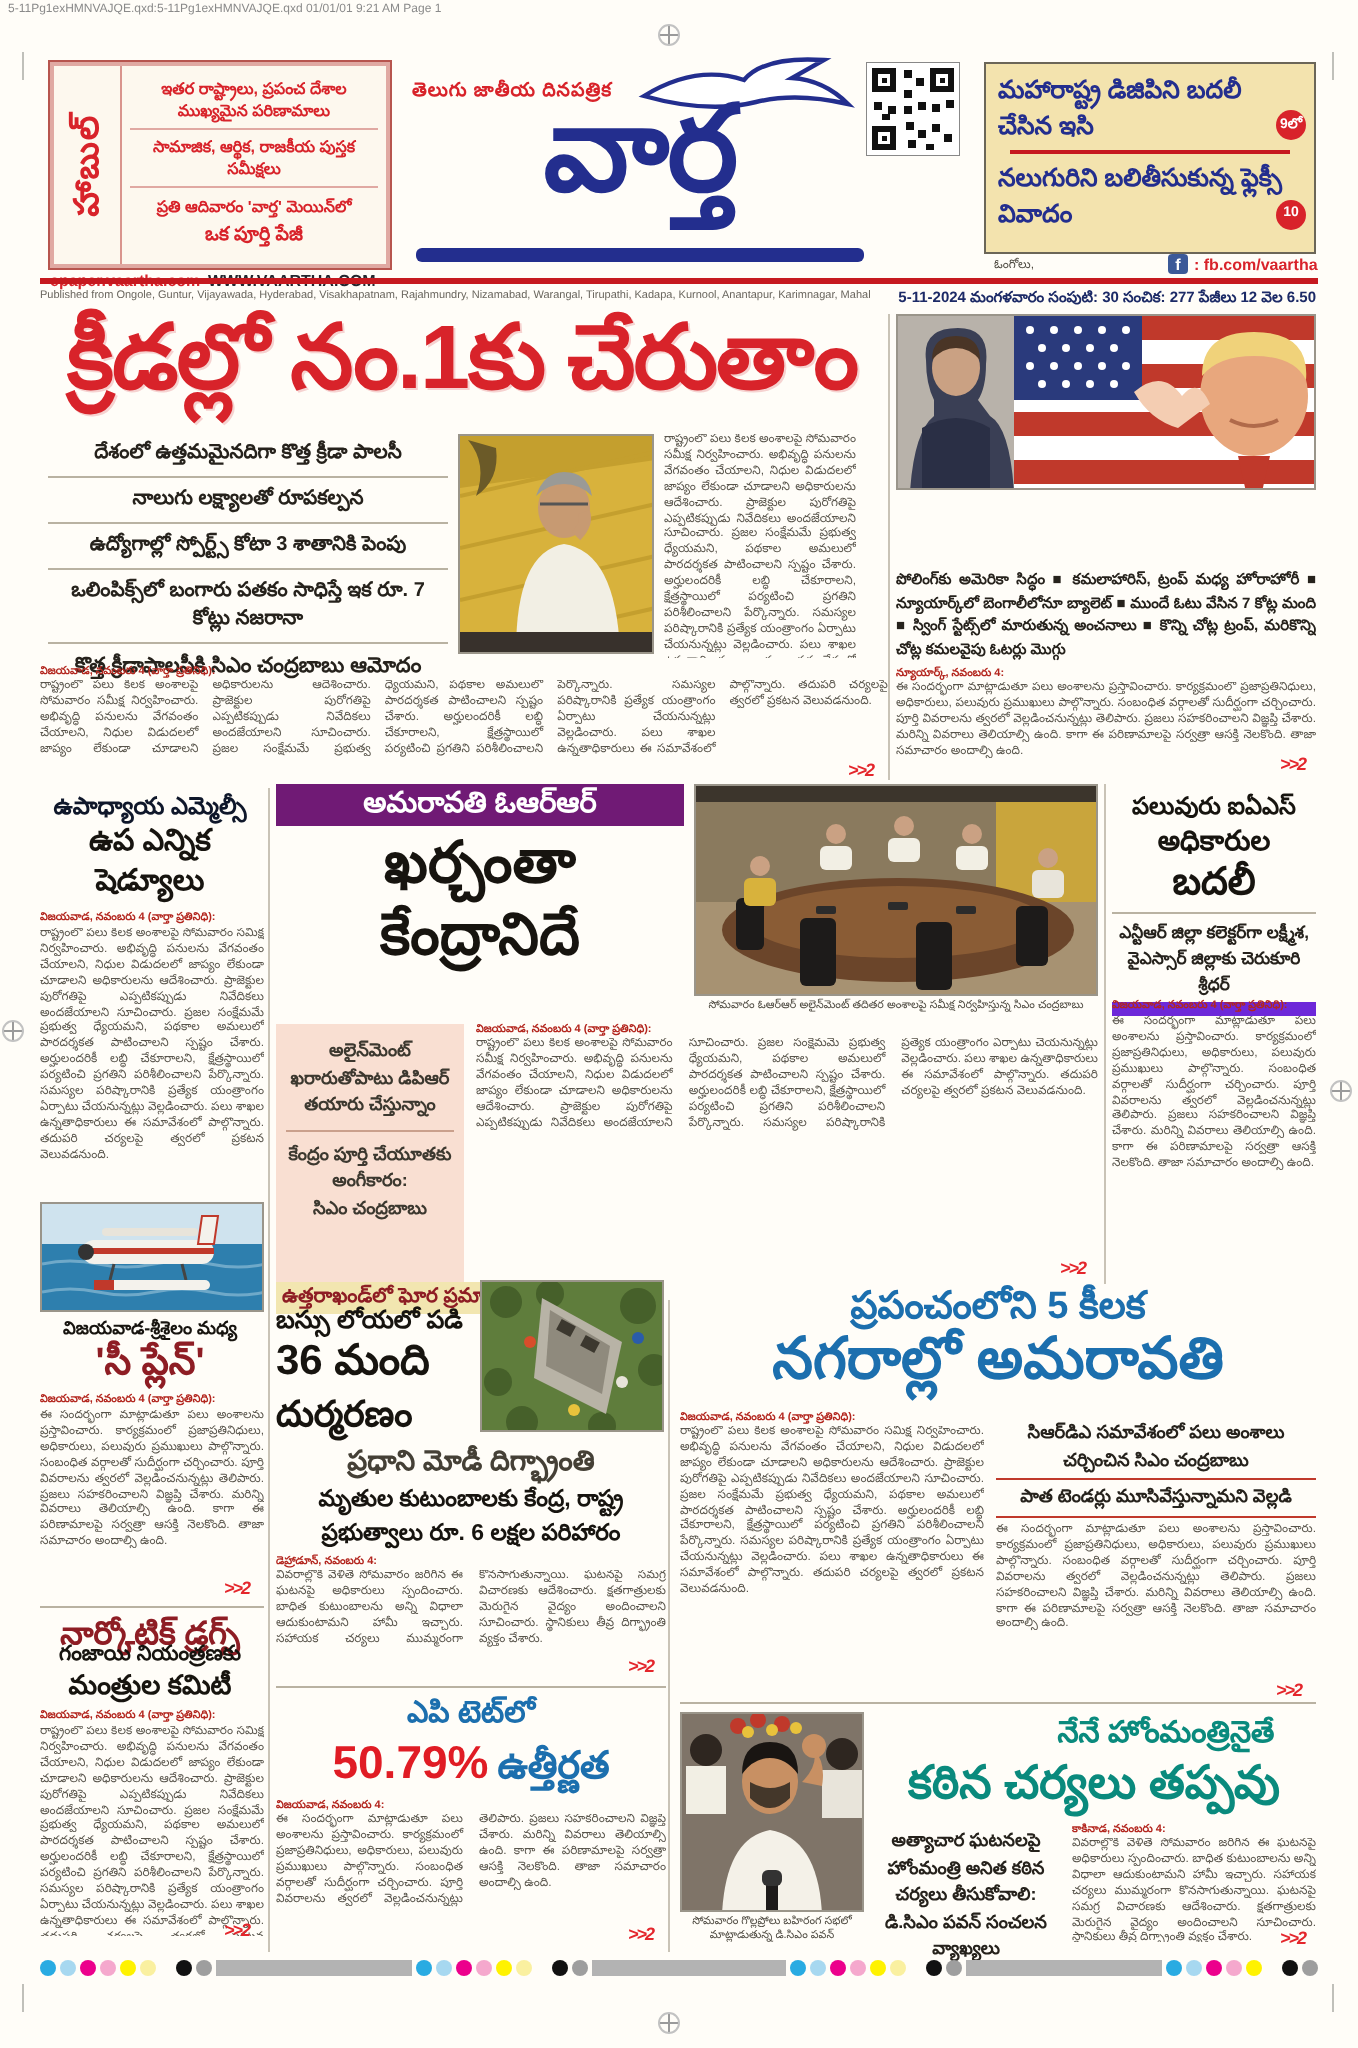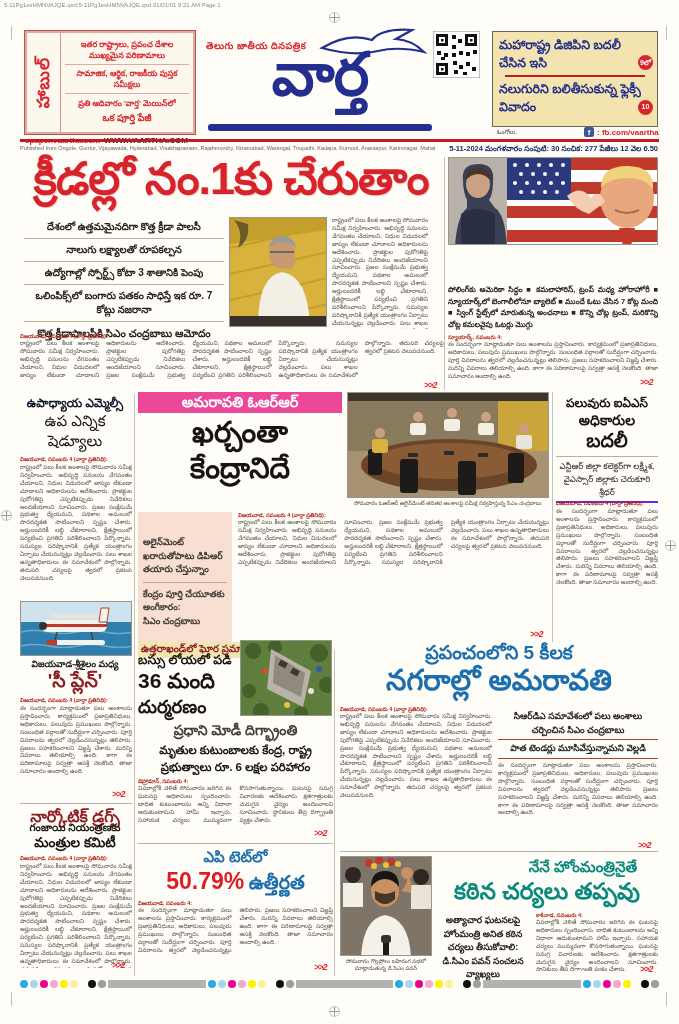--- a/index.html
+++ b/index.html
@@ -38,30 +38,30 @@
   
   .lead-h{color:#d8232a;font-weight:800;font-size:45px;line-height:1.3;letter-spacing:-1px;text-shadow:1px 1px 0 #f6d2d0}
   .deck{font-size:10px;font-weight:bold;color:#26221c;line-height:1.4;text-align:center;padding:4px 2px;border-bottom:1px solid #b9b2a2}
   .deck.last{border-bottom:none;font-size:10.5px}
   .body-col{font-size:6px;line-height:1.32;color:#59554c;text-align:justify;overflow:hidden}
   .dl{font-size:5.5px;color:#b3261e;font-weight:bold;line-height:1.2}
   .more{color:#e4262c;font-weight:800;font-size:9px;font-style:italic;letter-spacing:-1px}
   .us-h{color:#9b2fa4;font-weight:800;font-size:26px}
   .us-bul{font-size:7.5px;font-weight:bold;color:#26221c;line-height:1.55;text-align:justify}
   .mlc-k{font-size:12px;font-weight:800;color:#0f172a}
-  .mlc-h{font-size:15px;font-weight:400;color:#17140f}
-  .orr-kick{background:#ec4899;color:#fff;font-weight:800;font-size:14.5px;line-height:21px;text-align:center}
+  .mlc-h{font-size:15px;font-weight:700;color:#17140f}
+  .orr-kick{background:#701a75;color:#fff;font-weight:800;font-size:14.5px;line-height:21px;text-align:center}
   .orr-h{font-weight:800;font-size:29px;color:#17140f;line-height:1.2}
-  .quote{background:#f9dfd2;padding:24px 5px;font-size:9px;font-weight:bold;color:#3c382f;line-height:1.5;}
+  .quote{background:#f9dfd2;padding:7px 5px;font-size:9px;font-weight:bold;color:#3c382f;line-height:1.5;text-align:center}
   .quote .q1{border-bottom:1px solid #caa08c;padding-bottom:5px;margin-bottom:5px}
   .caption{font-size:5.5px;color:#4c483f;text-align:center;line-height:1.3}
   .ias-h1{font-size:12px;font-weight:800;color:#17140f}
   .ias-h2{font-size:14px;font-weight:800;color:#17140f}
   .ias-h3{font-size:19px;font-weight:800;color:#17140f}
-  .ias-sub{font-size:8.5px;font-weight:normal;color:#26221c;line-height:1.5;border-top:1px solid #b9b2a2;border-bottom:2px solid #6d28d9;padding:3px 0}
+  .ias-sub{font-size:8.5px;font-weight:bold;color:#26221c;line-height:1.5;border-top:1px solid #b9b2a2;border-bottom:7px solid #6d28d9;padding:3px 0}
   .sp-kick{font-size:9px;font-weight:800;color:#17140f}
   .sp-h{font-size:19px;font-weight:800;color:#8e1d24}
   .dg1{font-size:16px;font-weight:800;color:#8e1d24}
   .dg2{font-size:10.5px;font-weight:800;color:#17140f}
   .dg3{font-size:13.5px;font-weight:800;color:#17140f}
   .bus-kick{display:inline-block;background:#f2e6b0;color:#8e1d24;font-size:10px;font-weight:800;padding:1px 3px}
   .bus-h1{font-size:12.5px;font-weight:800;color:#17140f}
   .bus-h2{font-size:21px;font-weight:800;color:#17140f}
   .bus-h3{font-size:18px;font-weight:800;color:#17140f}
   .bus-s1{font-size:14px;font-weight:800;color:#454036}

